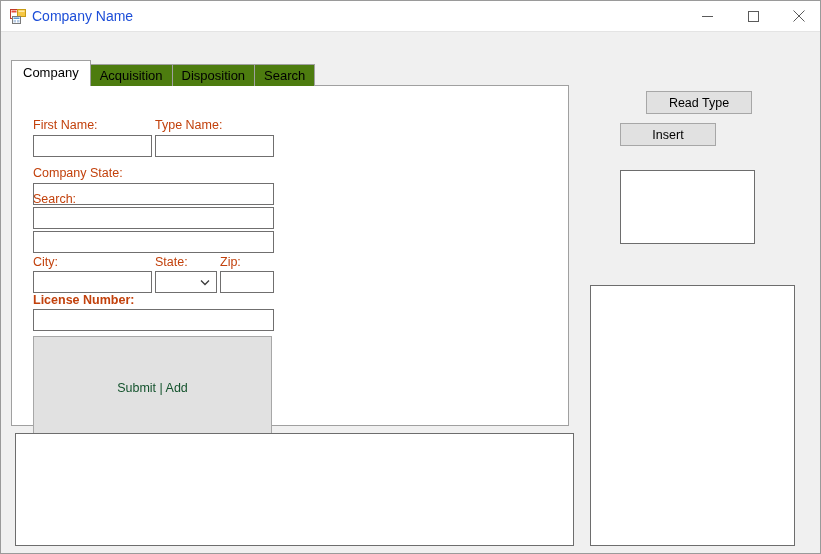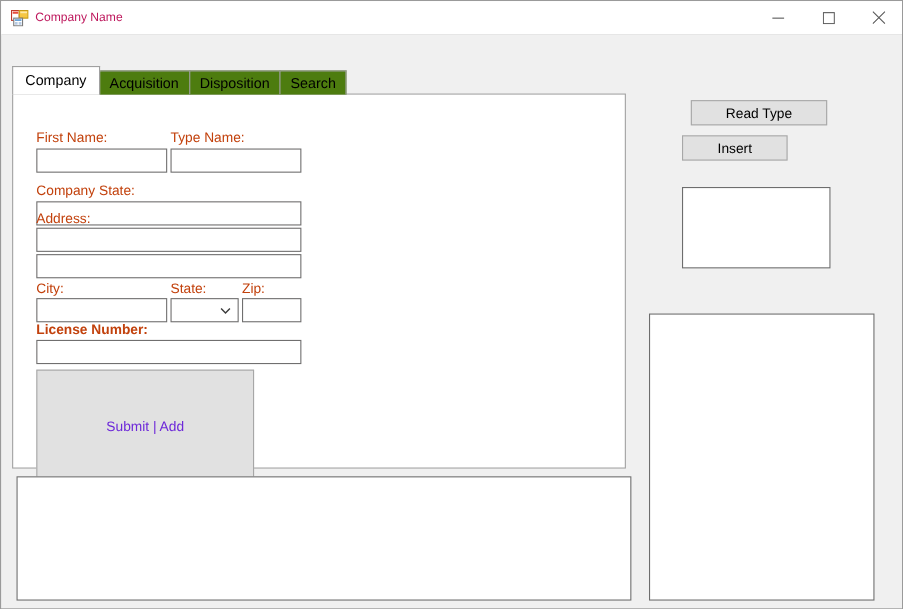--- a/index.html
+++ b/index.html
@@ -40,22 +40,22 @@
     top: 8px;
     width: 16px;
     height: 15px;
   }
   #title-text {
     position: absolute;
     left: 31px;
     top: 0;
     height: 20px;
     line-height: 30px;
-    font-size: 11px;
-    color: #be185d;
+    font-size: 14px;
+    color: #1d4ed8;
     white-space: nowrap;
     user-select: none;
   }
   .win-btn {
     position: absolute;
     top: 0;
     width: 46px;
     height: 30px;
     background: transparent;
     border: 0;
@@ -173,46 +173,46 @@
     display: flex;
     align-items: center;
     justify-content: center;
   }
 
   
   #submit-button {
     position: absolute;
     left: 21px;
     top: 250px;
-    width: 198px;
+    width: 239px;
     height: 104px;
     box-sizing: border-box;
     background: #e1e1e1;
     border: 1px solid #a7a7a7;
     font-family: "Liberation Sans", sans-serif;
     font-size: 12.5px;
-    color: #6d28d9;
+    color: #14532d;
     cursor: default;
     padding: 0;
   }
 
   
   .side-button {
     position: absolute;
     box-sizing: border-box;
     background: #e1e1e1;
     border: 1px solid #a7a7a7;
     font-family: "Liberation Sans", sans-serif;
     font-size: 12.5px;
     color: #000000;
     cursor: default;
     padding: 0;
     height: 23px;
   }
-  #read-type-button { left: 627px; top: 90px;  width: 124px; }
+  #read-type-button { left: 645px; top: 90px;  width: 106px; }
   #insert-button    { left: 619px; top: 122px; width: 96px; }
 
   
   .panel {
     position: absolute;
     box-sizing: border-box;
     background: #ffffff;
     border: 1px solid #6d6d6d;
     overflow: hidden;
   }
@@ -283,21 +283,21 @@
 
       <div class="form-label" style="left:21px; top:32px;">First Name:</div>
       <input class="txt" type="text" style="left: 21px; top: 49px; width: 119px;" placeholder="">
 
       <div class="form-label" style="left:143px; top:32px;">Type Name:</div>
       <input class="txt" type="text" style="left: 143px; top: 49px; width: 119px;" placeholder="">
 
       <div class="form-label" style="left:21px; top:80px;">Company State:</div>
       <input class="txt" type="text" style="left: 21px; top: 97px; width: 241px;" placeholder="">
 
-      <div class="form-label" style="left:21px; top:106px;">Address:</div>
+      <div class="form-label" style="left:21px; top:106px;">Search:</div>
       <input class="txt" type="text" style="left: 21px; top: 121px; width: 241px;" placeholder="">
       <input class="txt" type="text" style="left: 21px; top: 145px; width: 241px;" placeholder="">
 
       <div class="form-label" style="left:21px; top:169px;">City:</div>
       <input class="txt" type="text" style="left: 21px; top: 185px; width: 119px;" placeholder="">
 
       <div class="form-label" style="left:143px; top:169px;">State:</div>
       <div class="combo" style="left:143px; top:185px; width:62px;">
         <span class="combo-value"></span>
         <span class="combo-arrow">

